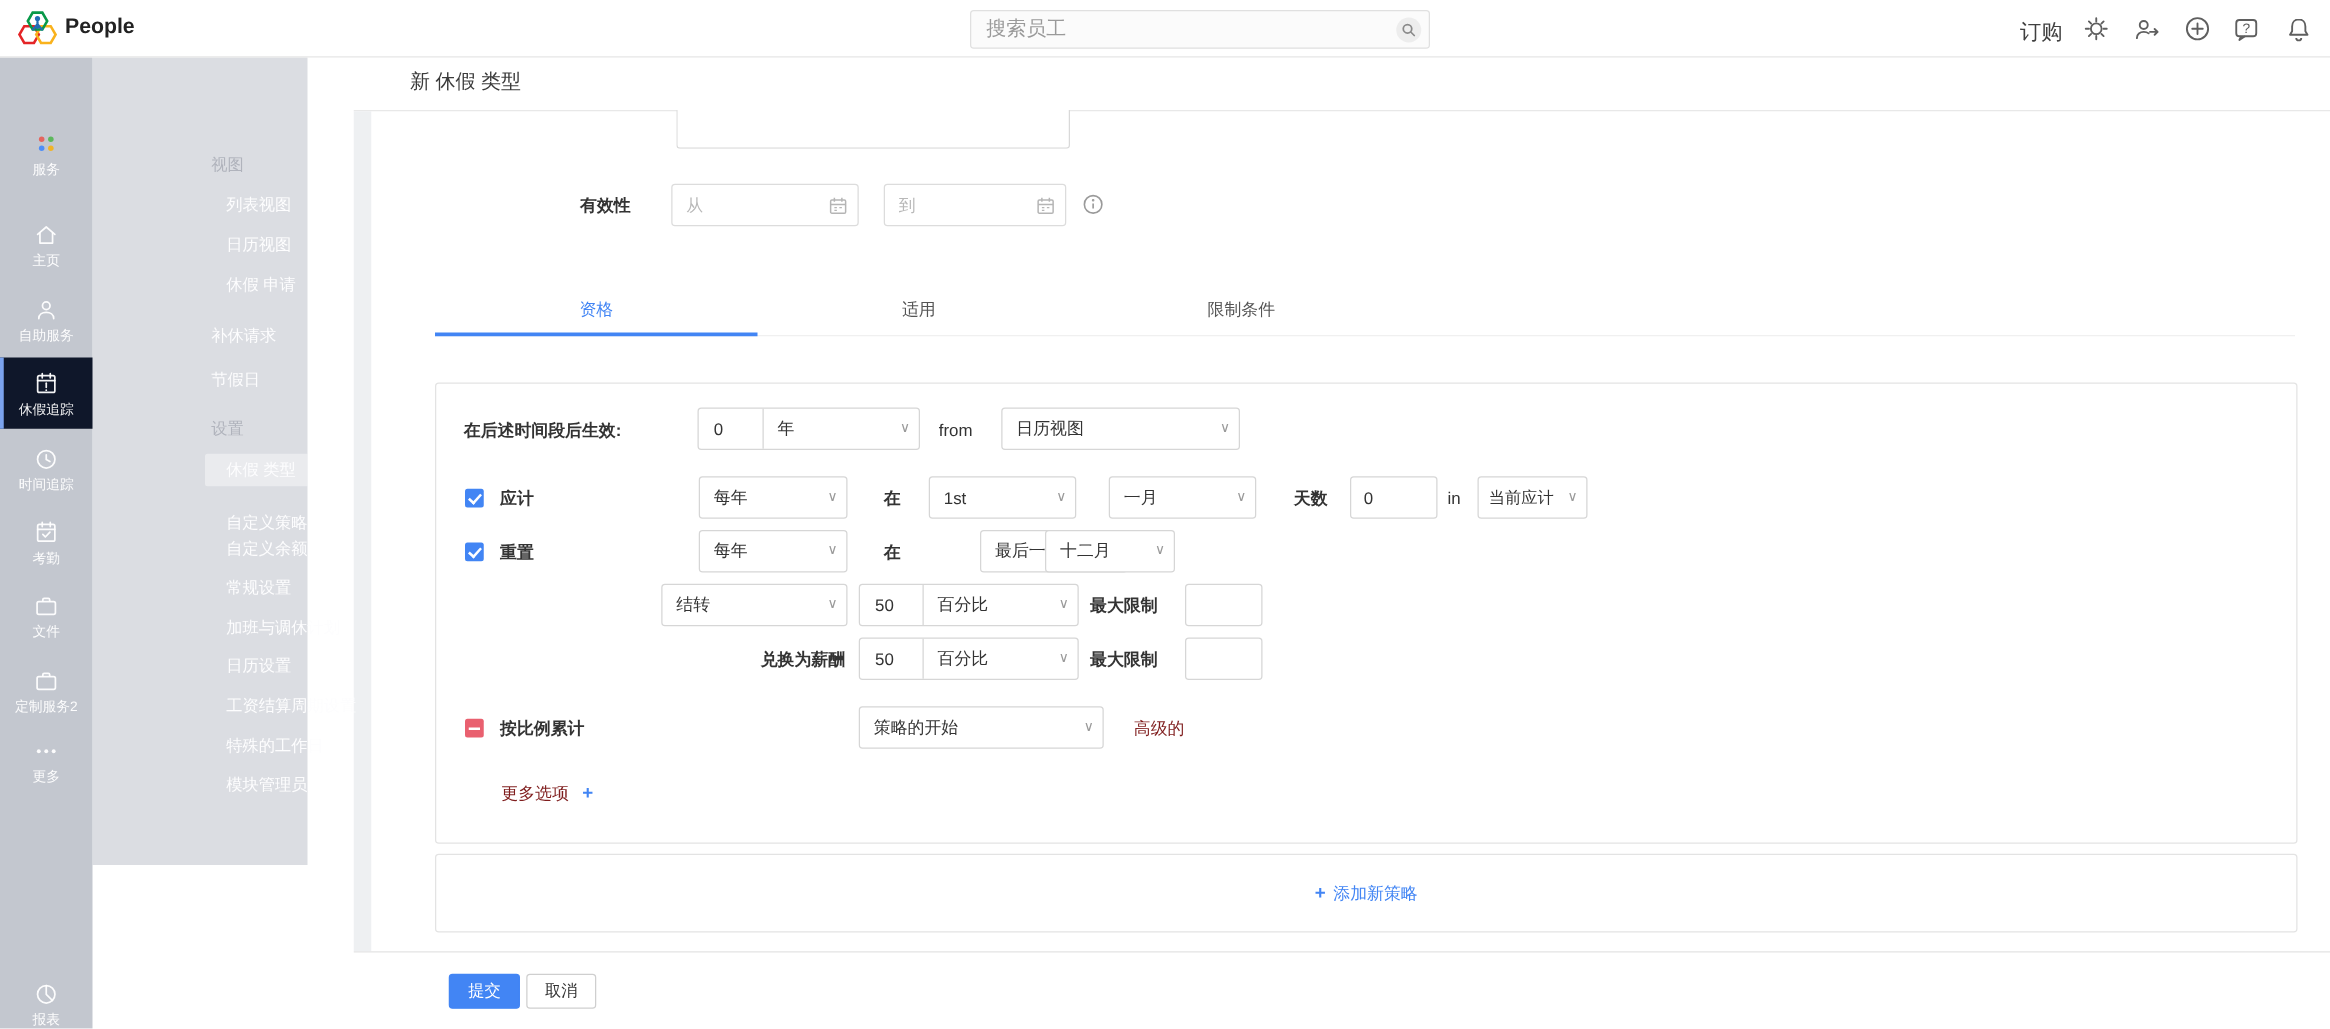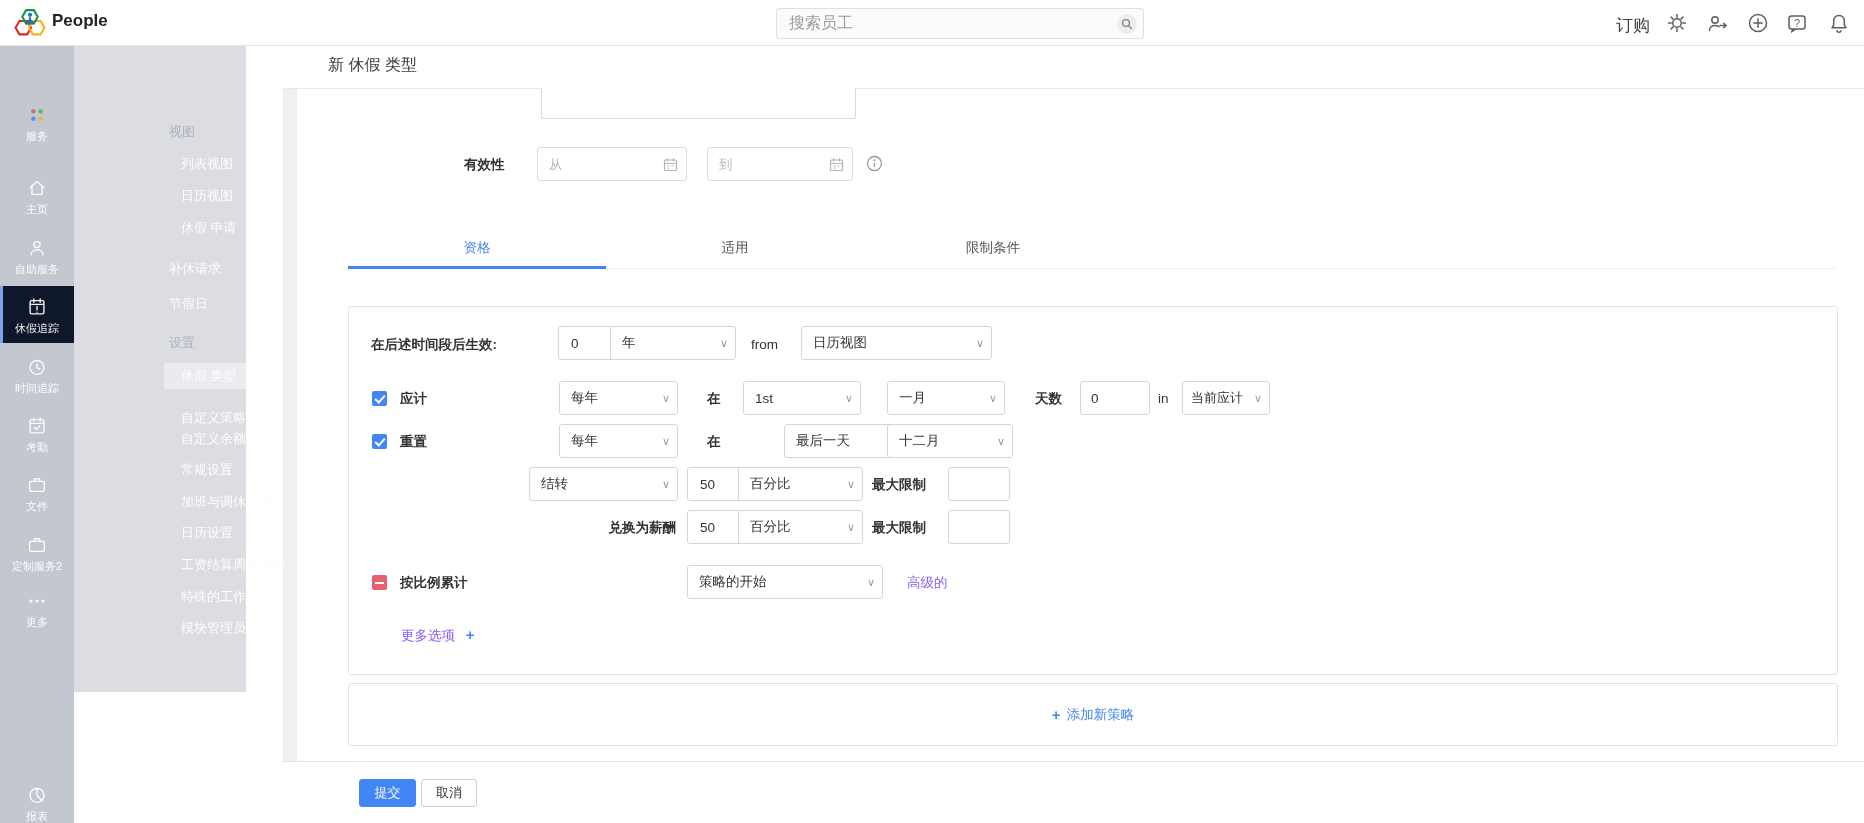--- a/index.html
+++ b/index.html
@@ -69,21 +69,21 @@
           font-size:13.5px;color:#333;box-sizing:border-box;}
   .jselect{position:relative;flex:1;display:flex;align-items:center;padding:0 24px 0 11px;font-size:13.5px;color:#333;cursor:pointer;}
   .inp{position:absolute;height:34px;border:1px solid #d6d6d6;border-radius:3px;box-sizing:border-box;
        padding:0 10px;font-size:13.5px;color:#333;outline:none;background:#fff;}
   .cbx{position:absolute;width:15px;height:15px;border-radius:2px;cursor:pointer;}
   .cbx.checked{background:#4285f4;}
   .cbx.checked::after{content:"";position:absolute;left:4.6px;top:1.6px;width:4px;height:8px;
        border:solid #fff;border-width:0 2px 2px 0;transform:rotate(42deg);}
   .cbx.minus{background:#e9606f;}
   .cbx.minus::after{content:"";position:absolute;left:3px;top:6.5px;width:9px;height:2px;background:#fff;}
-  .blink{position:absolute;font-size:13.5px;color:#8b5cf6;cursor:pointer;white-space:nowrap;}
+  .blink{position:absolute;font-size:13.5px;color:#7f1d1d;cursor:pointer;white-space:nowrap;}
   .plus-ic{color:#4285f4;font-size:15px;font-weight:bold;}
   .plus-ic::after{content:"+";}
   .addlink{display:flex;align-items:center;gap:6px;font-size:13.5px;color:#4285f4;cursor:pointer;}
   
   .footer-line{position:absolute;left:283px;top:761px;width:1581px;height:1px;background:#e4e4e4;}
   .btn{position:absolute;height:28px;border-radius:3px;font-size:13px;cursor:pointer;
        font-family:"Liberation Sans","DejaVu Sans",sans-serif;}
   .btn.primary{background:#4285f4;border:1px solid #4285f4;color:#fff;}
   .btn.default{background:#fff;border:1px solid #cfcfcf;color:#333;}
 </style>
@@ -354,21 +354,21 @@
     <div class="lbl strong" style="left:400px;top:433px">重置</div>
     <div class="select" style="left:559px;top:424px;width:119px">
       <span>每年</span>
       <span class="chev"></span>
     </div>
     <div class="lbl strong" style="left:707px;top:433px">在</div>
     <div class="select" style="left:784px;top:424px;width:118px">
       <span>最后一天</span>
       <span class="chev"></span>
     </div>
-    <div class="select" style="left:887px;top:424px;width:126px">
+    <div class="select" style="left:836px;top:424px;width:104px">
       <span>十二月</span>
       <span class="chev"></span>
     </div>
 
     <div class="select" style="left:529px;top:467px;width:149px">
       <span>结转</span>
       <span class="chev"></span>
     </div>
     <div class="joined" style="left:687px;top:467px;width:176px">
       <input class="jinput" style="width: 51px;" value="50">

